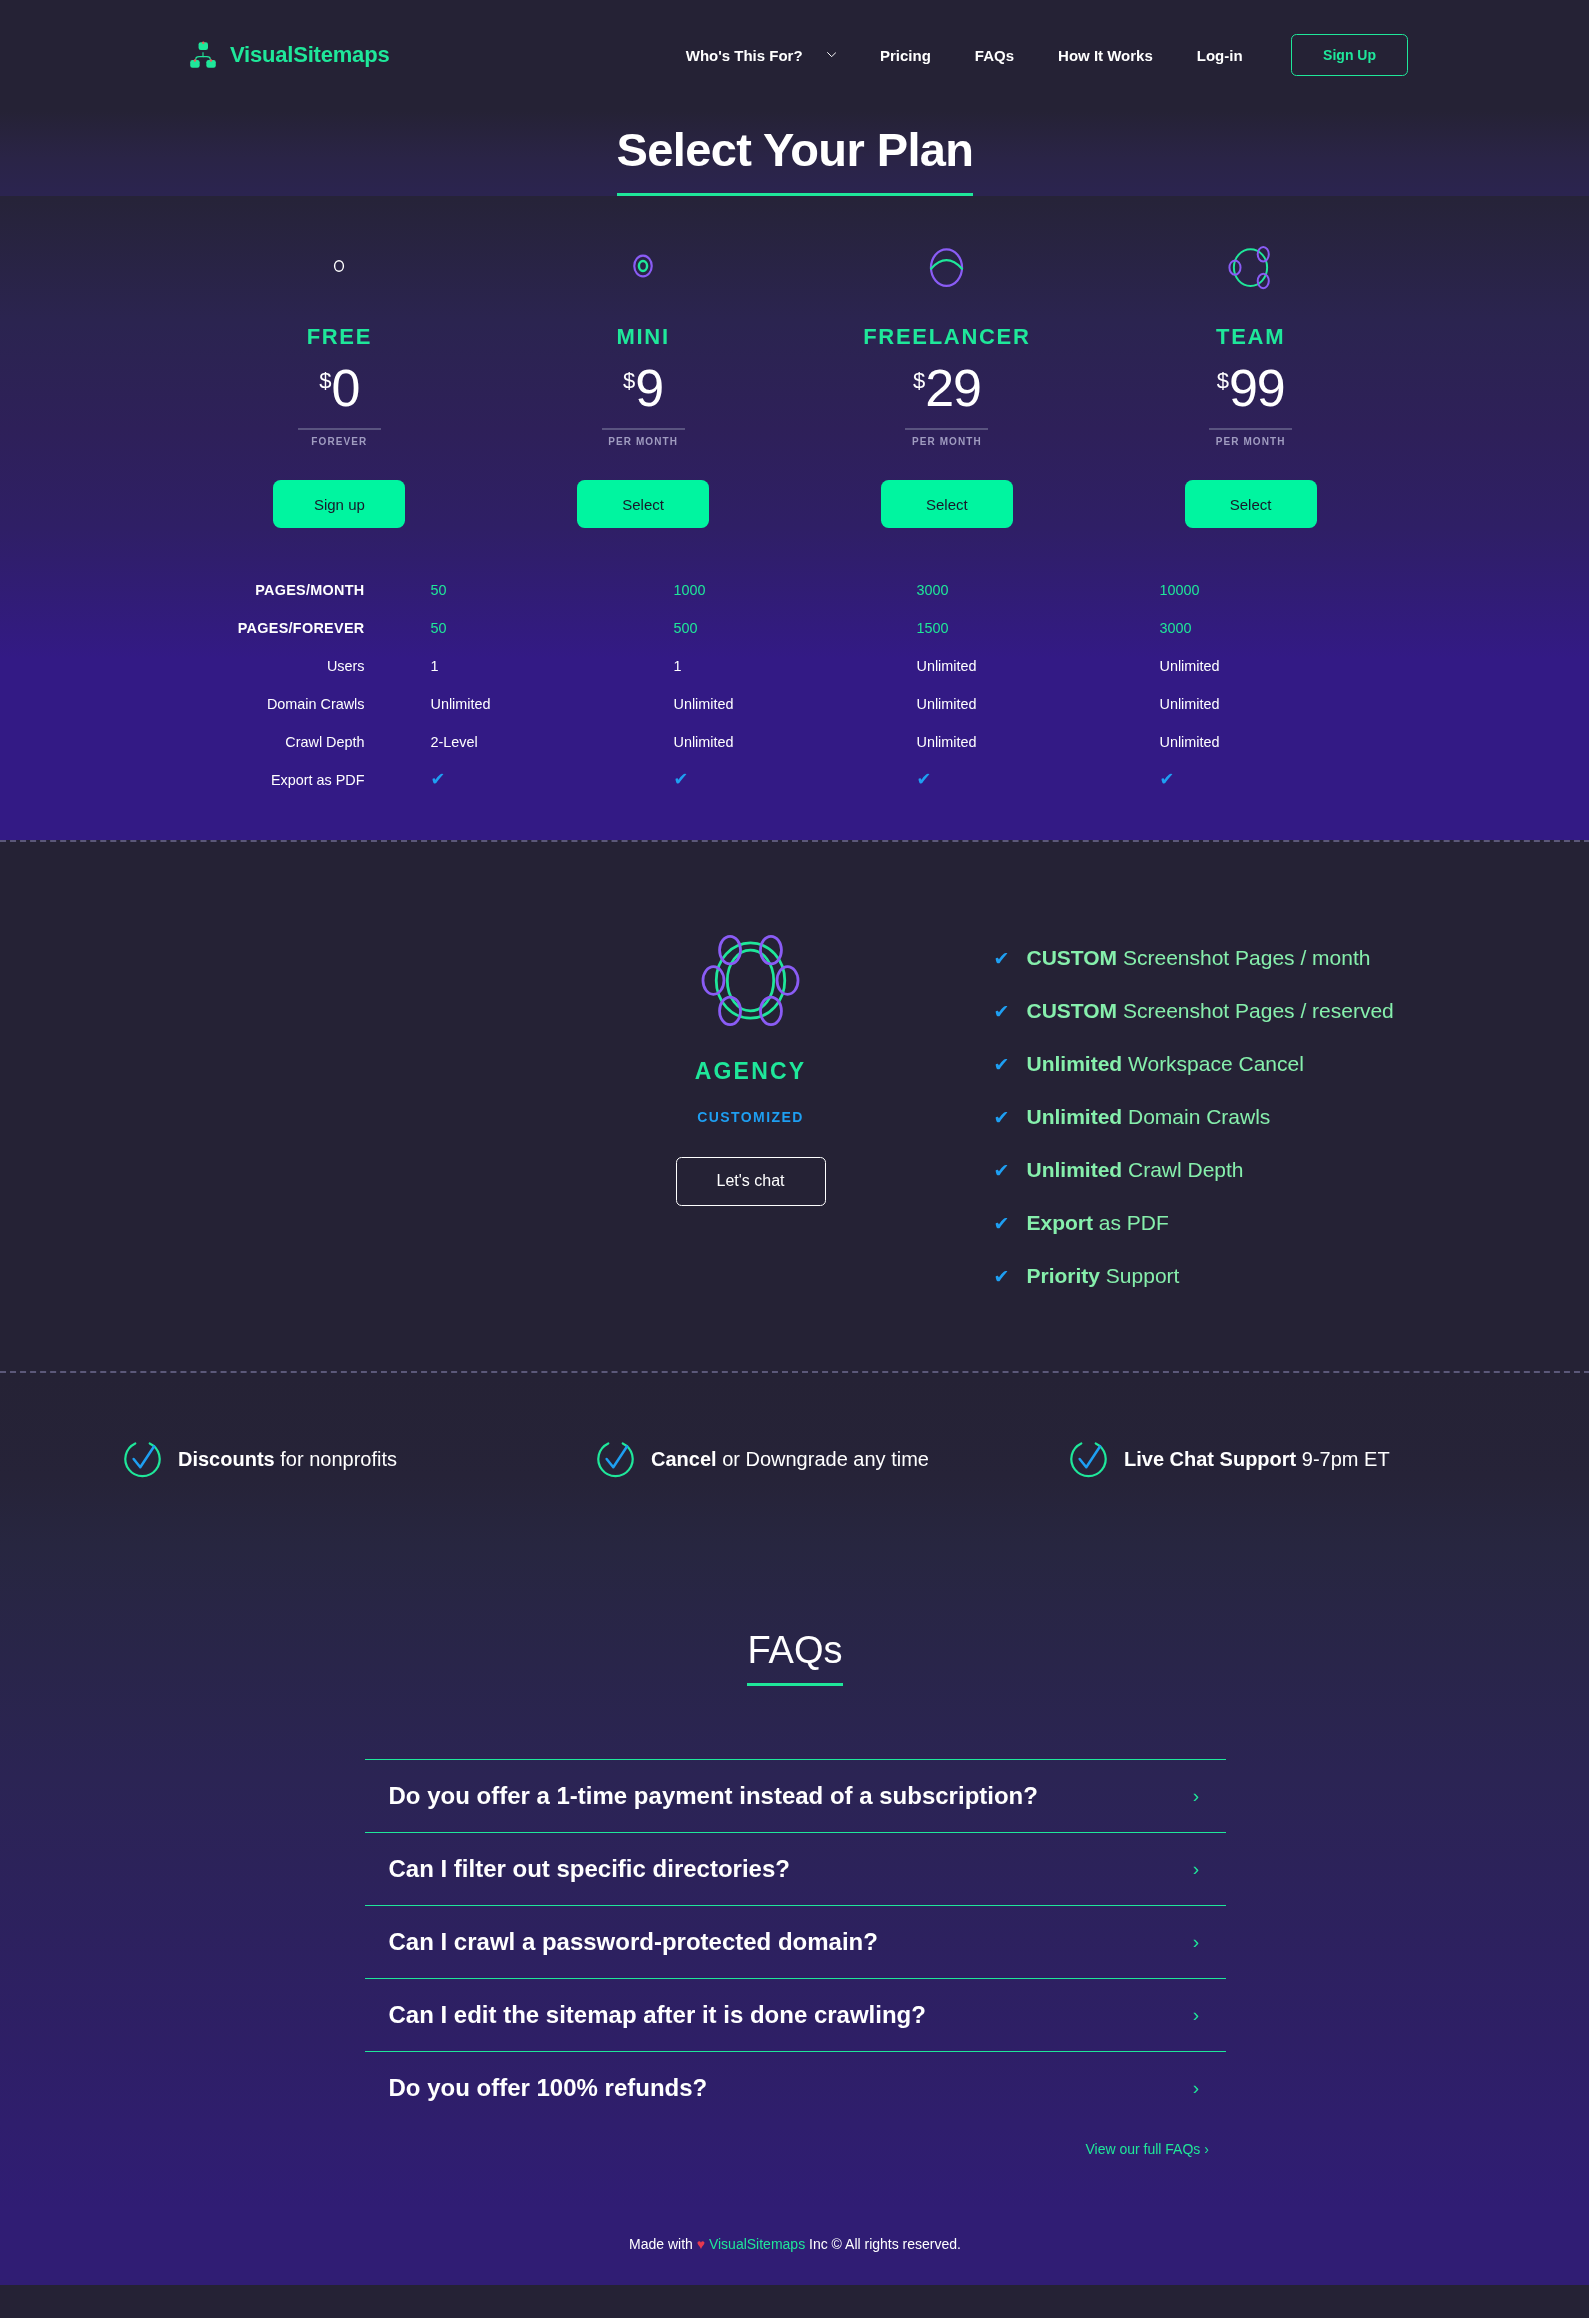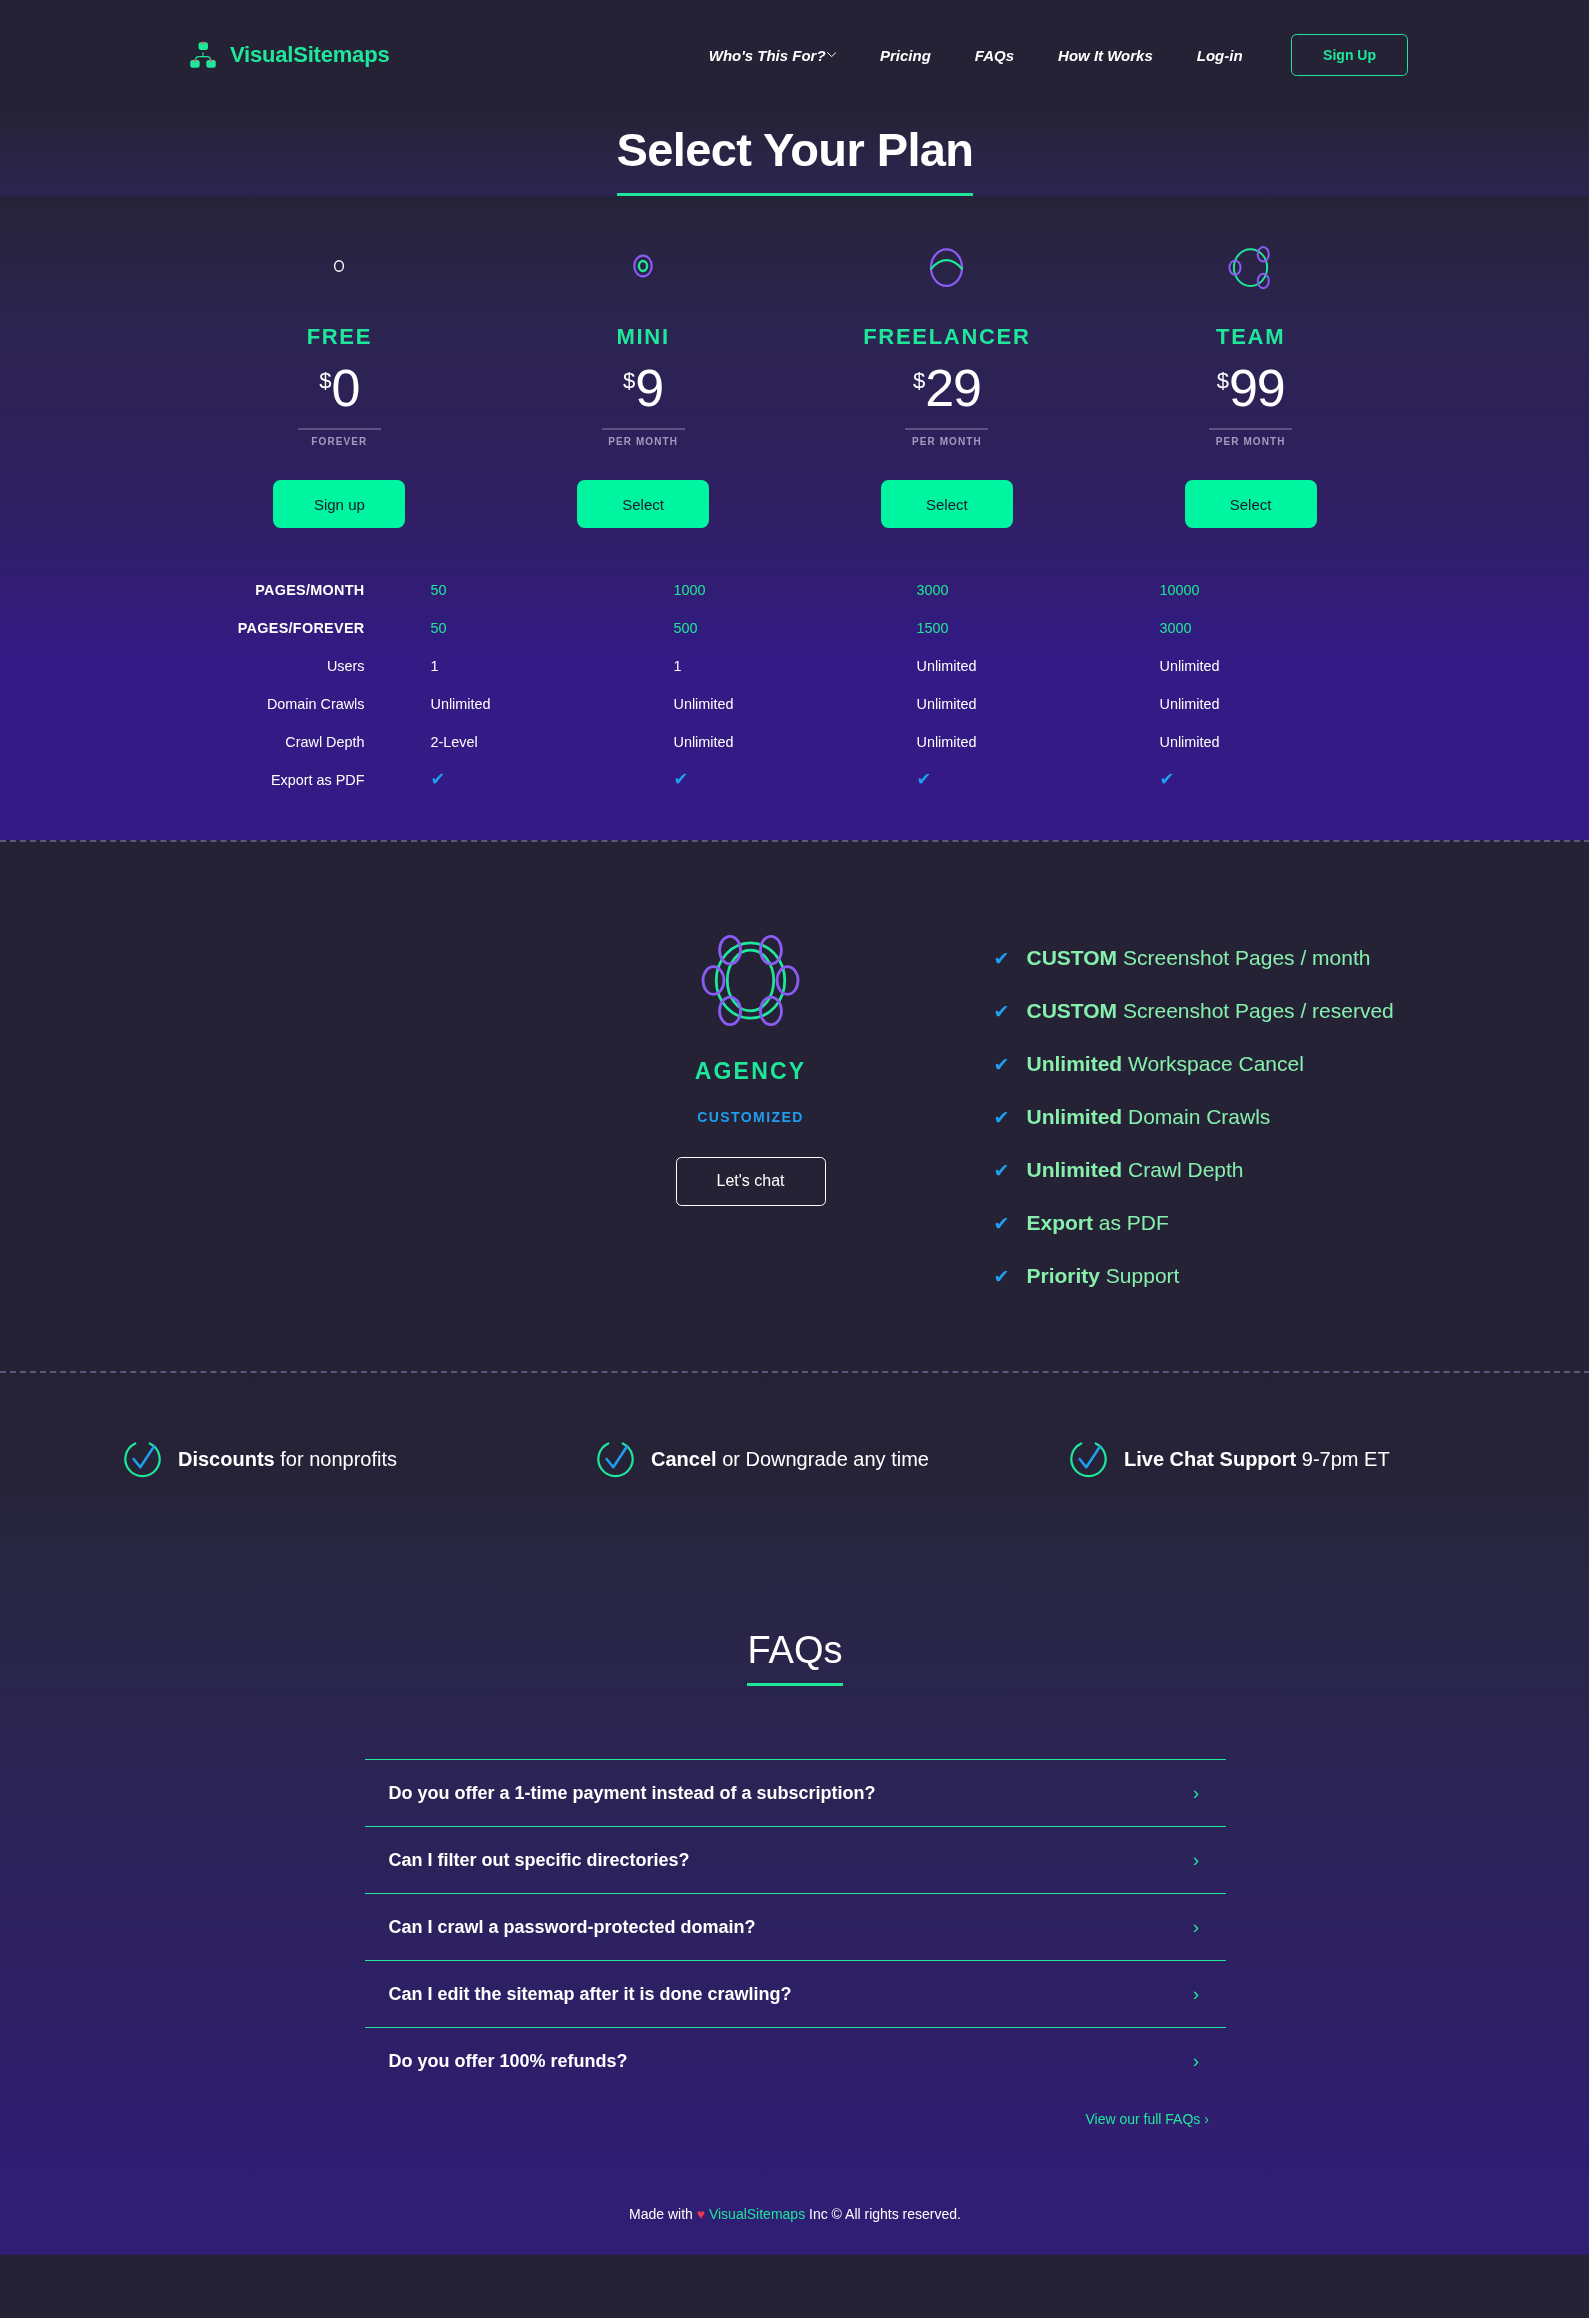--- a/index.html
+++ b/index.html
@@ -24,21 +24,21 @@
   .brand { display:flex; align-items:center; gap:12px; }
   .brand-mark { width:30px; height:30px; display:block; }
   .brand-name {
     color:#1fe79a; font-size:22px; font-weight:700; letter-spacing:-0.2px;
   }
   .nav-links {
     margin-left:auto; display:flex; align-items:center; gap:0;
   }
   .nav-link {
     color:#ffffff; font-size:15px; font-weight:700; text-decoration:none;
-    padding:0 22px; display:flex; align-items:center; gap:1px; white-space:nowrap;font-style:italic;
+    padding:0 22px; display:flex; align-items:center; gap:24px; white-space:nowrap;
   }
   .caret { width:9.4px; height:5.5px; display:block; }
   .signup-btn {
     margin-left:26.5px;
     border:1.7px solid #1fe79a; color:#1fe79a; background:transparent;
     font-size:14px; font-weight:700; border-radius:5.5px;
     padding:12px 31px; cursor:pointer; font-family:inherit; white-space:nowrap;
   }
 
   
@@ -182,21 +182,21 @@
     height:3.3px; background:#1fe79a;
   }
   .faq-list { width:861px; margin:73px auto 0; text-align:left; }
   .faq-item {
     display:flex; align-items:center; justify-content:space-between;
     border-top:1.7px solid #1fe79a;
     padding:22px 26.5px 22px 24px;
     cursor:pointer;
   }
   .faq-item:last-of-type { border-bottom:1.7px solid #433a78; }
-  .faq-q { font-size:18px; font-weight:700; color:#ffffff; }
+  .faq-q { font-size:24px; font-weight:700; color:#ffffff; }
   .faq-chev { color:#1fe79a; font-size:19px; font-weight:400; }
   .faq-more {
     text-align:right; margin-top:16.6px; padding-right:16.6px;
   }
   .faq-more a {
     color:#1fe79a; font-size:14px; text-decoration:none;
   }
 
   
   .footer {

